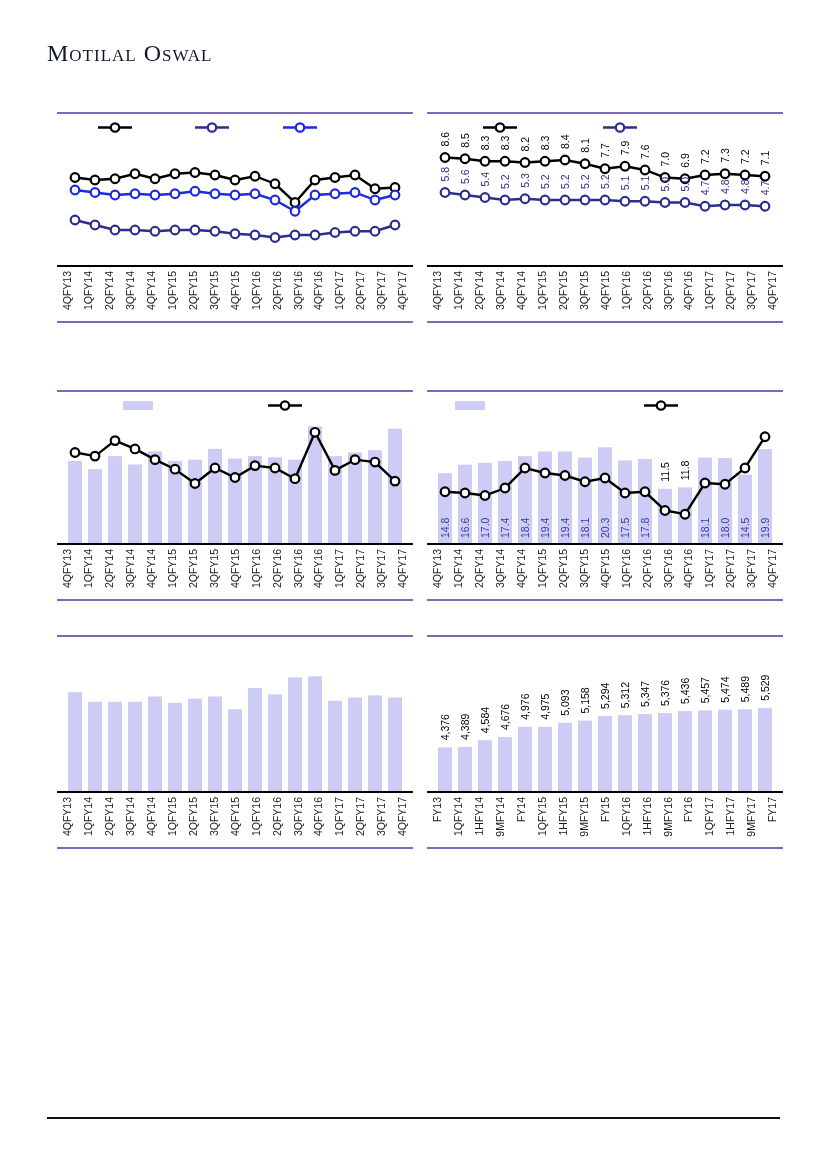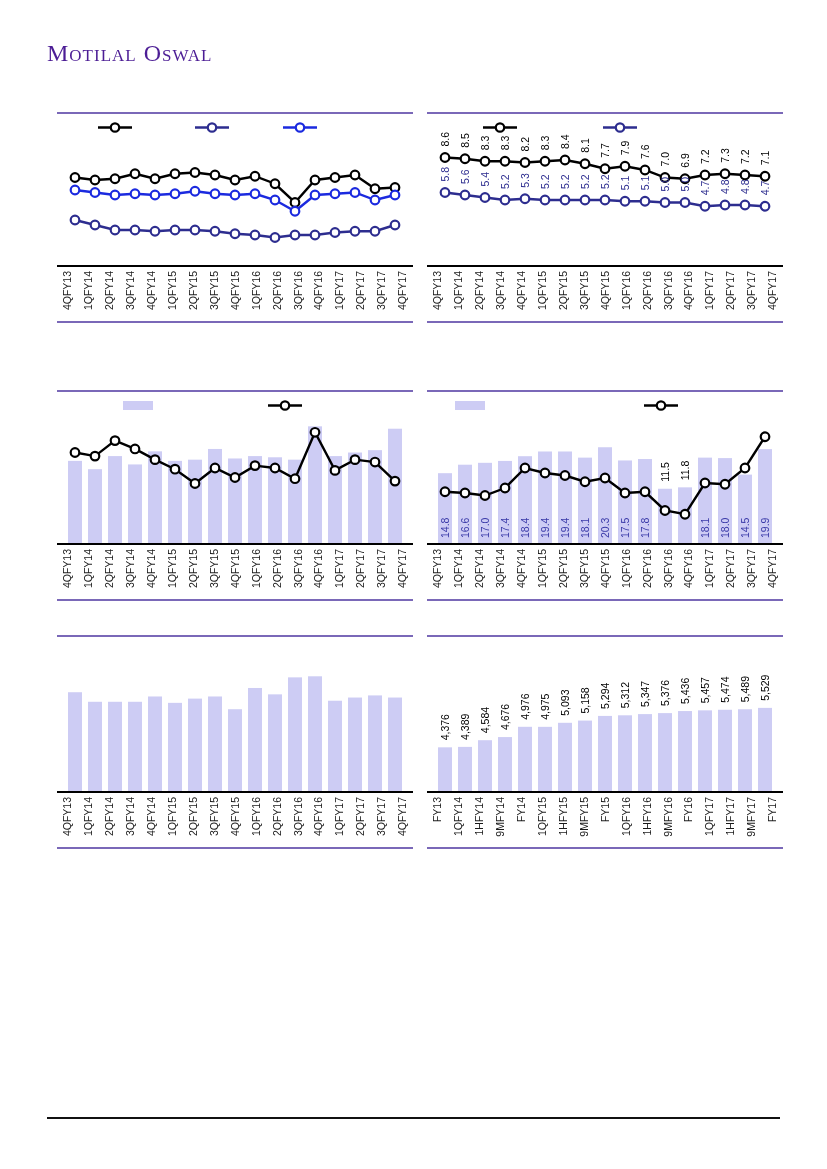--- a/index.html
+++ b/index.html
@@ -1,19 +1,19 @@
 <!DOCTYPE html>
 <html><head>
 <meta charset="utf-8">
 <style>
   html,body{margin:0;padding:0;background:#fff;}
   .page{position:relative;width:827px;height:1169px;background:#ffffff;overflow:hidden;
         font-family:"Liberation Sans",sans-serif;}
   .brand{position:absolute;left:47px;top:40px;font-family:"Liberation Serif",serif;
-         font-variant:small-caps;font-size:24px;letter-spacing:1px;color:#4c1d95;}
+         font-variant:small-caps;font-size:24px;letter-spacing:1px;color:#0f172a;}
   .panel{position:absolute;width:356px;box-sizing:border-box;
          border-top:2px solid #7a68b8;border-bottom:2px solid #7a68b8;}
   .legend{height:26px;display:flex;align-items:center;}
   .li{display:flex;align-items:center;}
   .swatch{width:30px;height:9px;background:#cdccf4;}
   svg.plot{display:block;overflow:visible;}
   .xlabels{border-top:2px solid #000;display:flex;height:54px;box-sizing:border-box;}
   .xlabels .cell{flex:1;display:flex;justify-content:center;align-items:flex-start;padding-top:4px;}
   .xlabels span{writing-mode:vertical-rl;transform:rotate(180deg);font-size:10.5px;
                 color:#1a1a1a;line-height:1;white-space:nowrap;}

